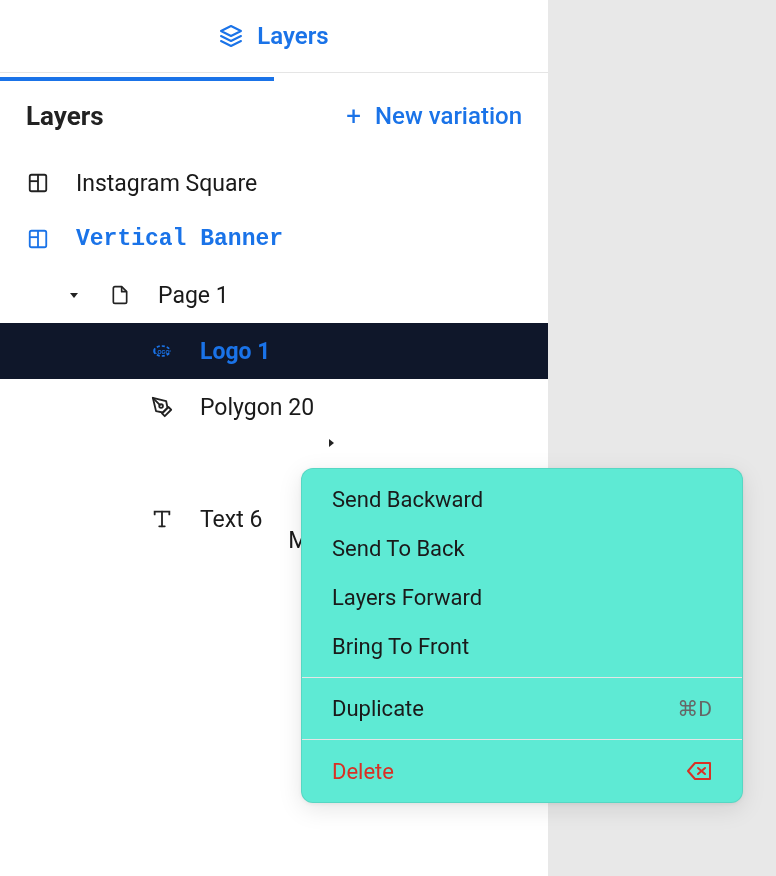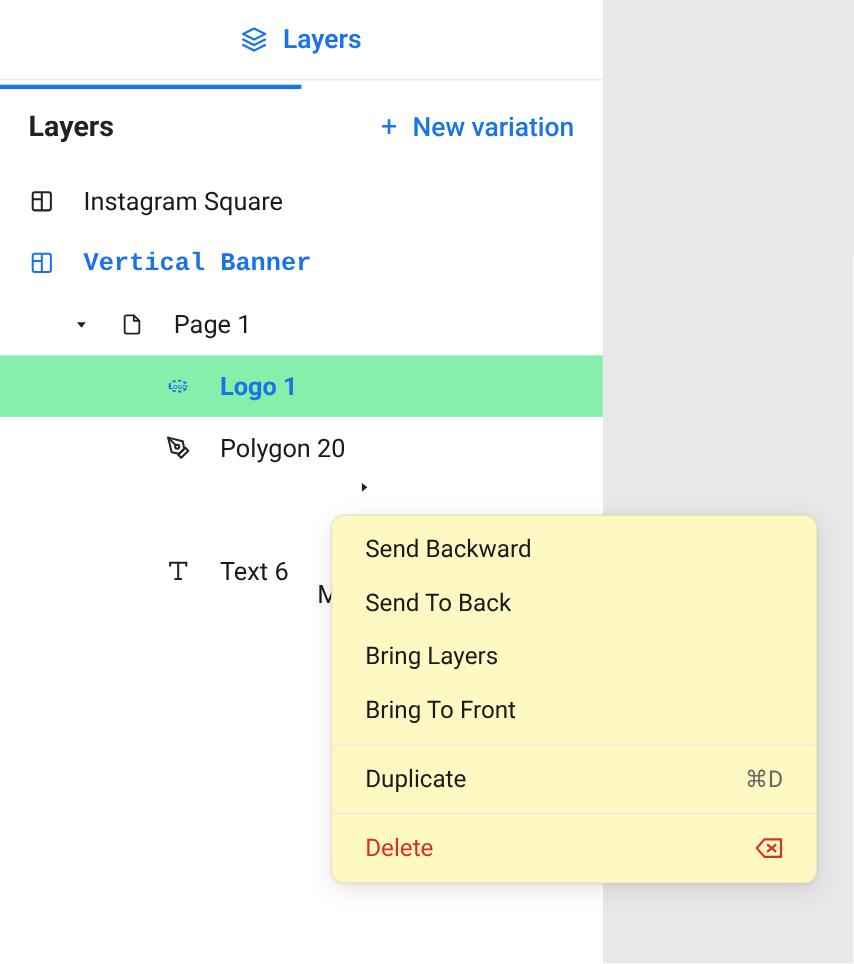--- a/index.html
+++ b/index.html
@@ -97,21 +97,21 @@
       gap: 26px;
       cursor: pointer;
       font-size: 23px;
     }
     .tree-row.selected-frame {
       color: #1a73e8;
       font-weight: 700;
       font-family: Liberation Mono, monospace;
     }
     .tree-row.highlighted {
-      background: #86efac;
+      background: #0f172a;
       color: #1a73e8;
       font-weight: 700;
     }
     .indent-1 { padding-left: 66px; }
     .indent-2 { padding-left: 114px; flex-direction: column; }
     .indent-2b { padding-left: 150px; }
     .caret {
       width: 16px;
       height: 16px;
       display: flex;
@@ -127,21 +127,21 @@
       align-items: center;
       justify-content: center;
       flex-shrink: 0;
     }
     .item-icon svg { display: block; }
     .context-menu {
       position: absolute;
       left: 301px;
       top: 468px;
       width: 442px;
-      background: #fef9c3;
+      background: #5eead4;
       border-radius: 12px;
       border: 1px solid rgba(0,0,0,0.08);
       box-shadow: 0 6px 24px rgba(0,0,0,0.10), 0 1px 4px rgba(0,0,0,0.06);
       overflow: hidden;
       z-index: 10;
     }
     .menu-item {
       display: flex;
       align-items: center;
       justify-content: space-between;
@@ -291,21 +291,21 @@
 </div>
 
 <div class="context-menu">
   <div class="menu-item first">
     <span>Send Backward</span>
   </div>
   <div class="menu-item">
     <span>Send To Back</span>
   </div>
   <div class="menu-item">
-    <span>Bring Layers</span>
+    <span>Layers Forward</span>
   </div>
   <div class="menu-item last">
     <span>Bring To Front</span>
   </div>
   <div class="menu-divider"></div>
   <div class="menu-item first last">
     <span>Duplicate</span>
     <span class="shortcut">⌘D</span>
   </div>
   <div class="menu-divider"></div>

